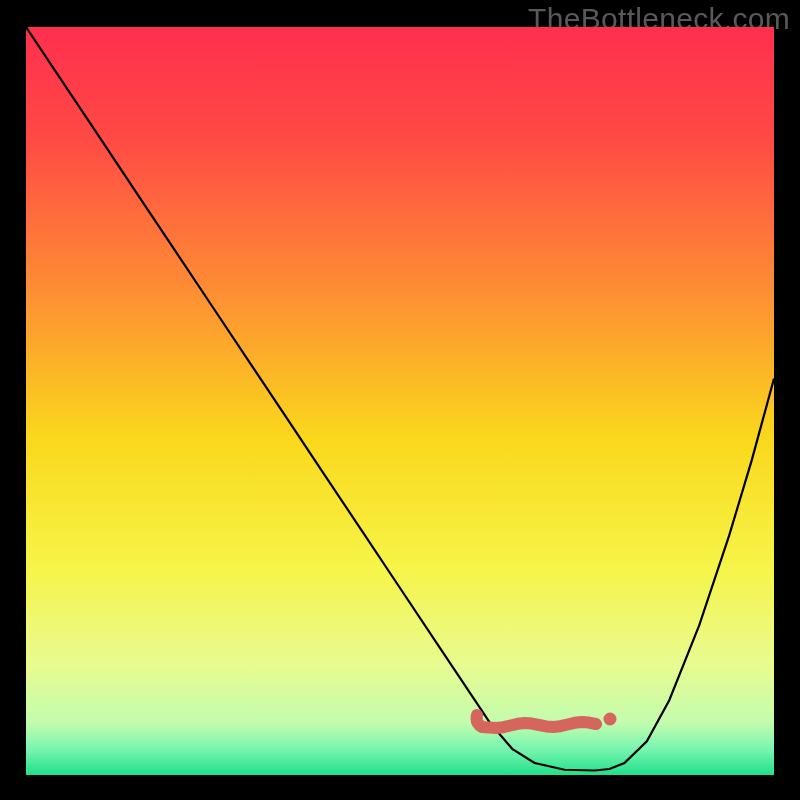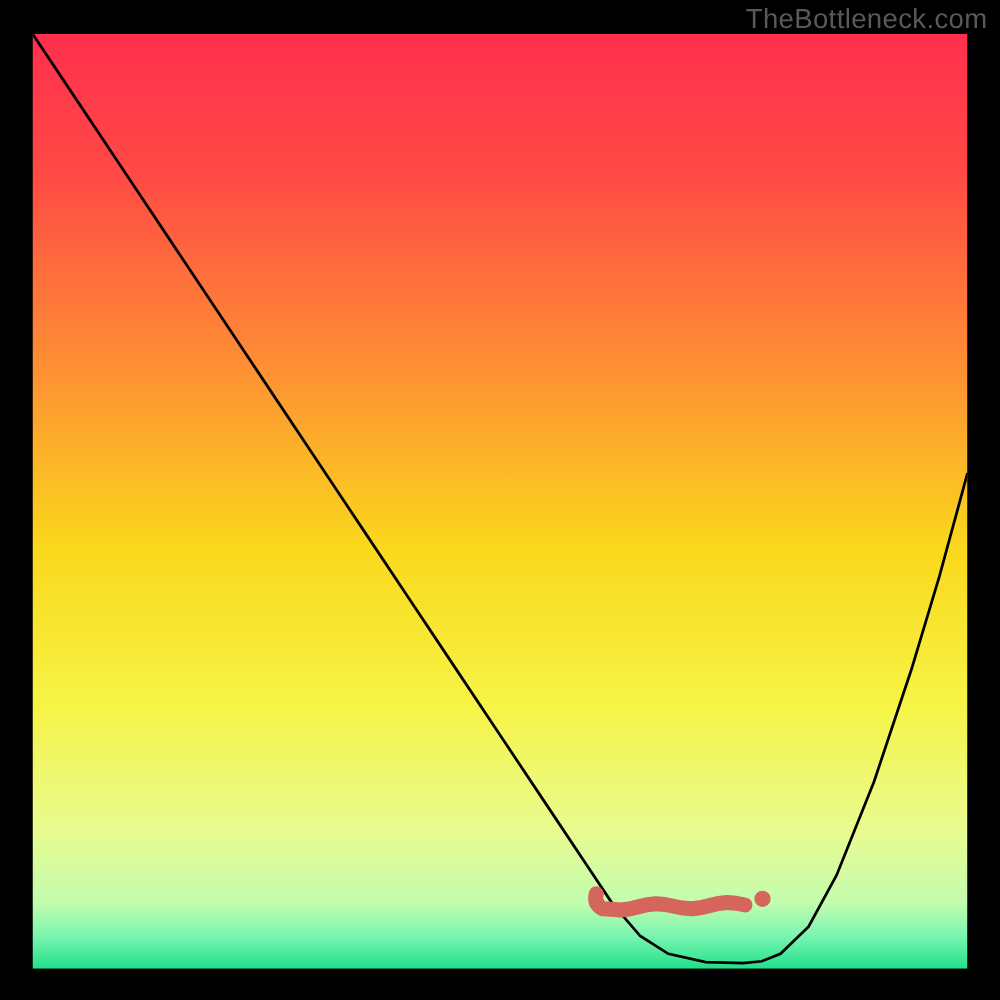--- a/index.html
+++ b/index.html
@@ -6,21 +6,21 @@
   html, body { width: 800px; height: 800px; overflow: hidden; background: #000; font-family: Arial, Helvetica, sans-serif; }
   .stage { position: relative; width: 800px; height: 800px; background: #000; }
   .plot {
     position: absolute;
   }
   .watermark {
     position: absolute;
     top: 2px;
     right: 10px;
     color: #595959;
-    font-size: 22px;
+    font-size: 30px;
     font-weight: 500;
     letter-spacing: 0.3px;
   }
   svg { display: block; }
 </style>
 </head>
 <body>
 
 <div class="stage">
 

